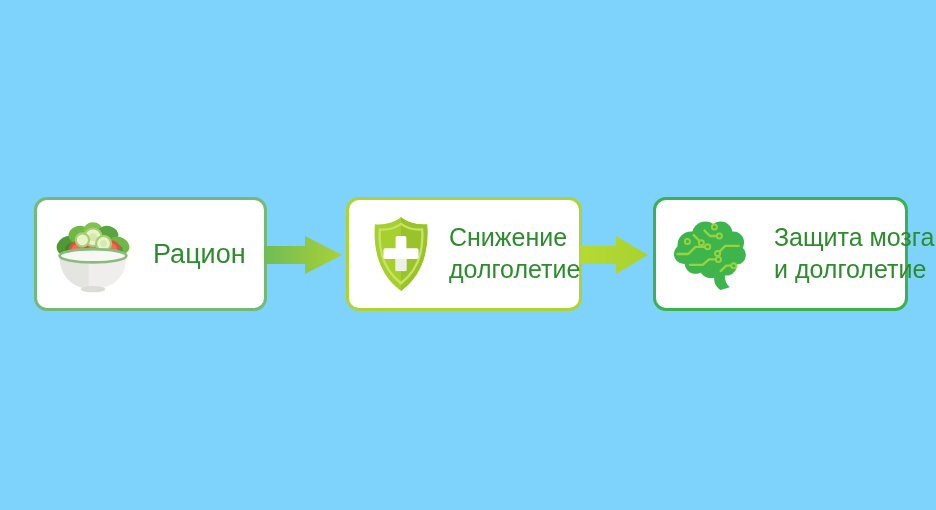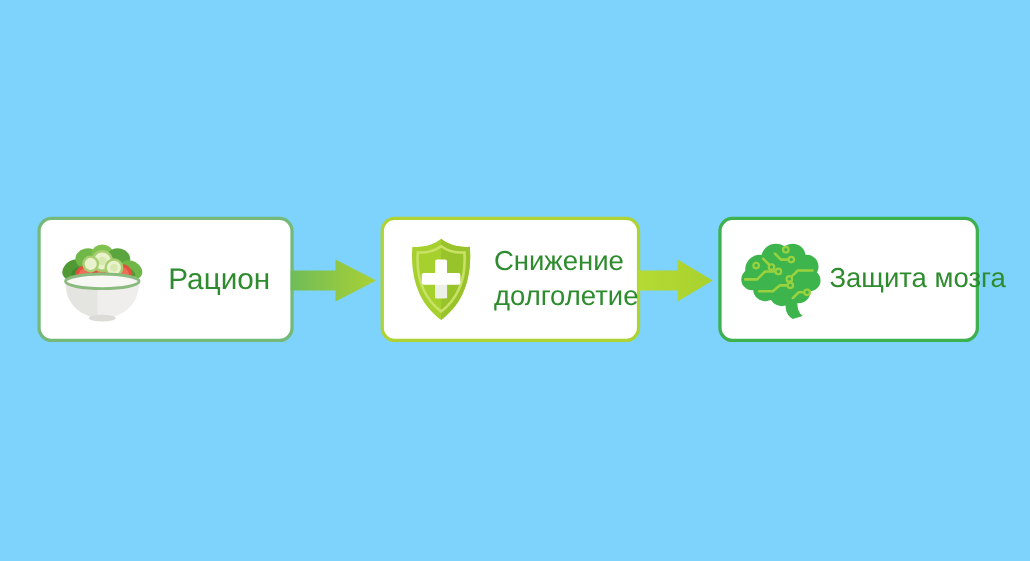--- a/index.html
+++ b/index.html
@@ -10,21 +10,21 @@
   }
   .canvas{position:relative;width:936px;height:510px;background:#7dd3fc;}
 
   .step-box{
     position:absolute;top:197px;height:114px;
     background:#ffffff;border-radius:13px;
     display:flex;align-items:center;box-sizing:border-box;
   }
   .step-1{left:34px;width:233px;border:3px solid #75b97a;padding-left:12px;gap:16px;}
   .step-2{left:346px;width:236px;border:3px solid #afd234;padding-left:16px;gap:12px;}
-  .step-3{left:653px;width:237px;border:3px solid #3db14f;padding-left:8px;gap:0;}
+  .step-3{left:653px;width:255px;border:3px solid #3db14f;padding-left:8px;gap:20px;}
 
   .icon-wrap{flex:0 0 auto;display:flex;align-items:center;justify-content:center;}
 
   .label{color:#2e8b2e;line-height:1.27;}
   .step-1 .label{font-size:27px;}
   .step-2 .label,.step-3 .label{font-size:25px;}
   .label .line{display:block;white-space:nowrap;}
 
   .arrow{position:absolute;top:234px;}
   .arrow-1{left:264px;}
@@ -145,16 +145,17 @@
           <circle cx="60.5" cy="56" r="2.8"></circle>
           <circle cx="77.5" cy="63" r="2.8"></circle>
           <circle cx="41.5" cy="37.5" r="2.8"></circle>
           <circle cx="26" cy="36" r="2.8"></circle>
           <circle cx="56" cy="20" r="2.8"></circle>
         </g>
       </svg>
     </span>
     <span class="label">
       <span class="line">Защита мозга</span>
+      <span class="line">и долголетие</span>
     </span>
   </div>
 
 </div>
 
 </body></html>

